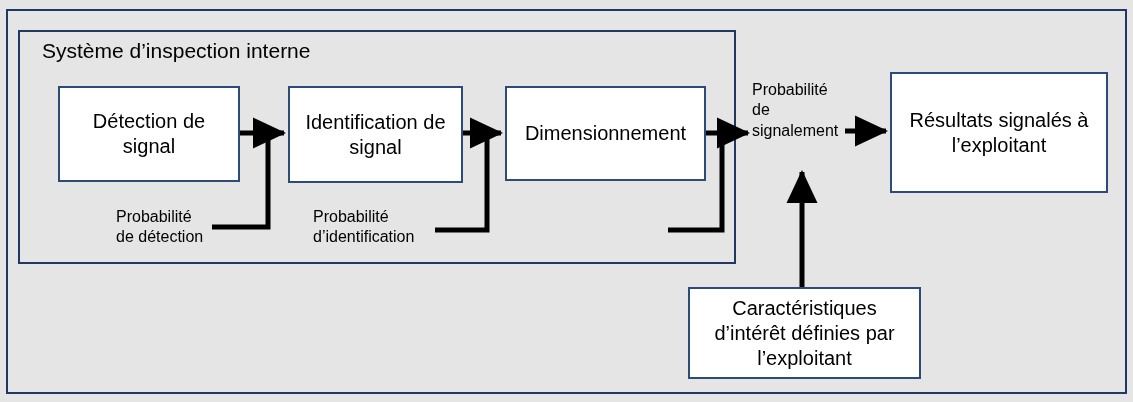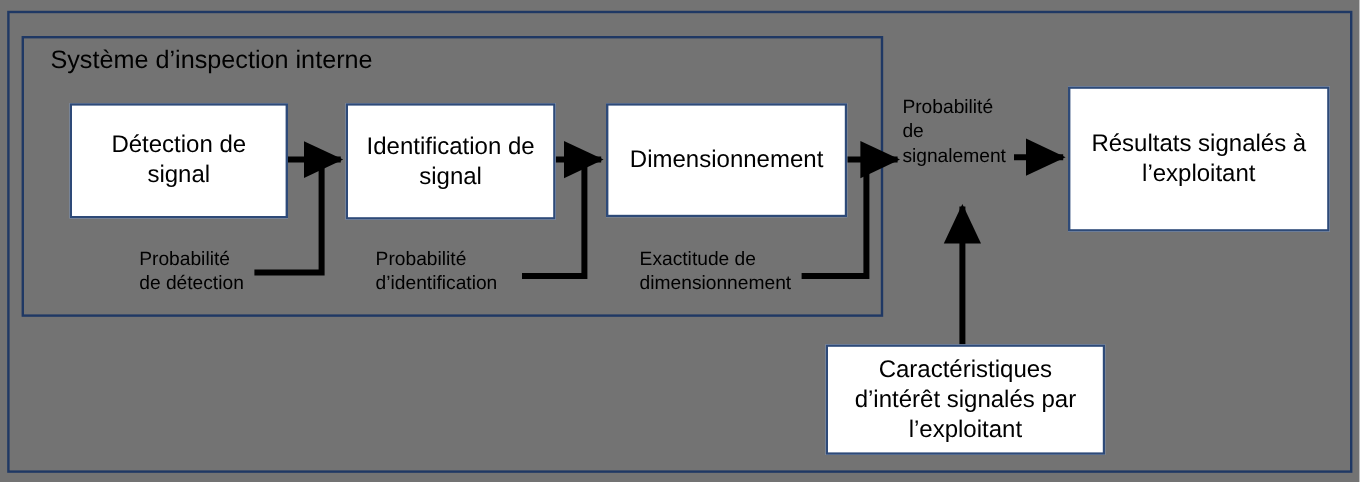--- a/index.html
+++ b/index.html
@@ -4,21 +4,21 @@
 <style>
   html, body {
     margin: 0;
     padding: 0;
     background: #ffffff;
   }
   #canvas {
     position: relative;
     width: 1133px;
     height: 402px;
-    background: #737373;
+    background: #e5e5e5;
     font-family: "Liberation Sans", sans-serif;
     overflow: hidden;
   }
   .frame {
     position: absolute;
     box-sizing: border-box;
     border: 2px solid #1F3864;
     background: transparent;
   }
   .outer-frame { left: 6px; top: 9px; width: 1121px; height: 385px; }
@@ -113,29 +113,27 @@
 
   <div class="node node-identification">Identification
 de signal</div>
 
   <div class="node node-dimensionnement">Dimensionnement</div>
 
   <div class="node node-resultats">Résultats signalés à
 l’exploitant</div>
 
   <div class="node node-caracteristiques">Caractéristiques
-d’intérêt signalés par
+d’intérêt définies par
 l’exploitant</div>
 
   <div class="label label-pdet">Probabilité
 de détection</div>
 
   <div class="label label-pid">Probabilité
 d’identification</div>
 
-  <div class="label label-exact">Exactitude de
-dimensionnement</div>
 
   <div class="label label-psig">Probabilité
 de
 signalement</div>
 
 </div>
 
 </body></html>

